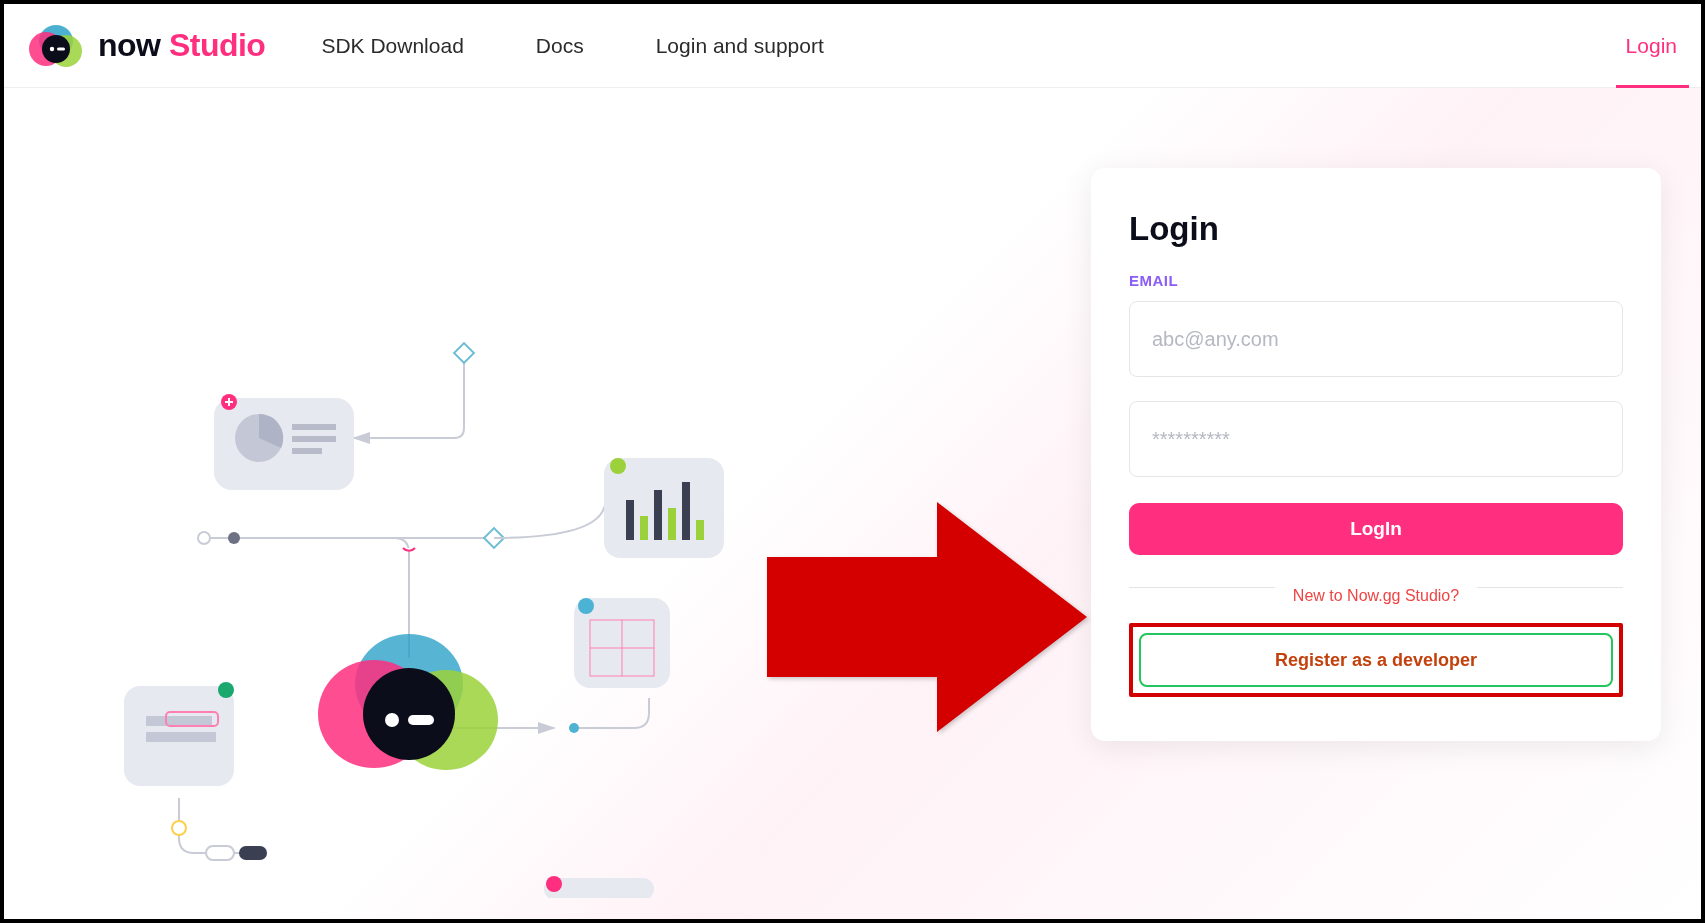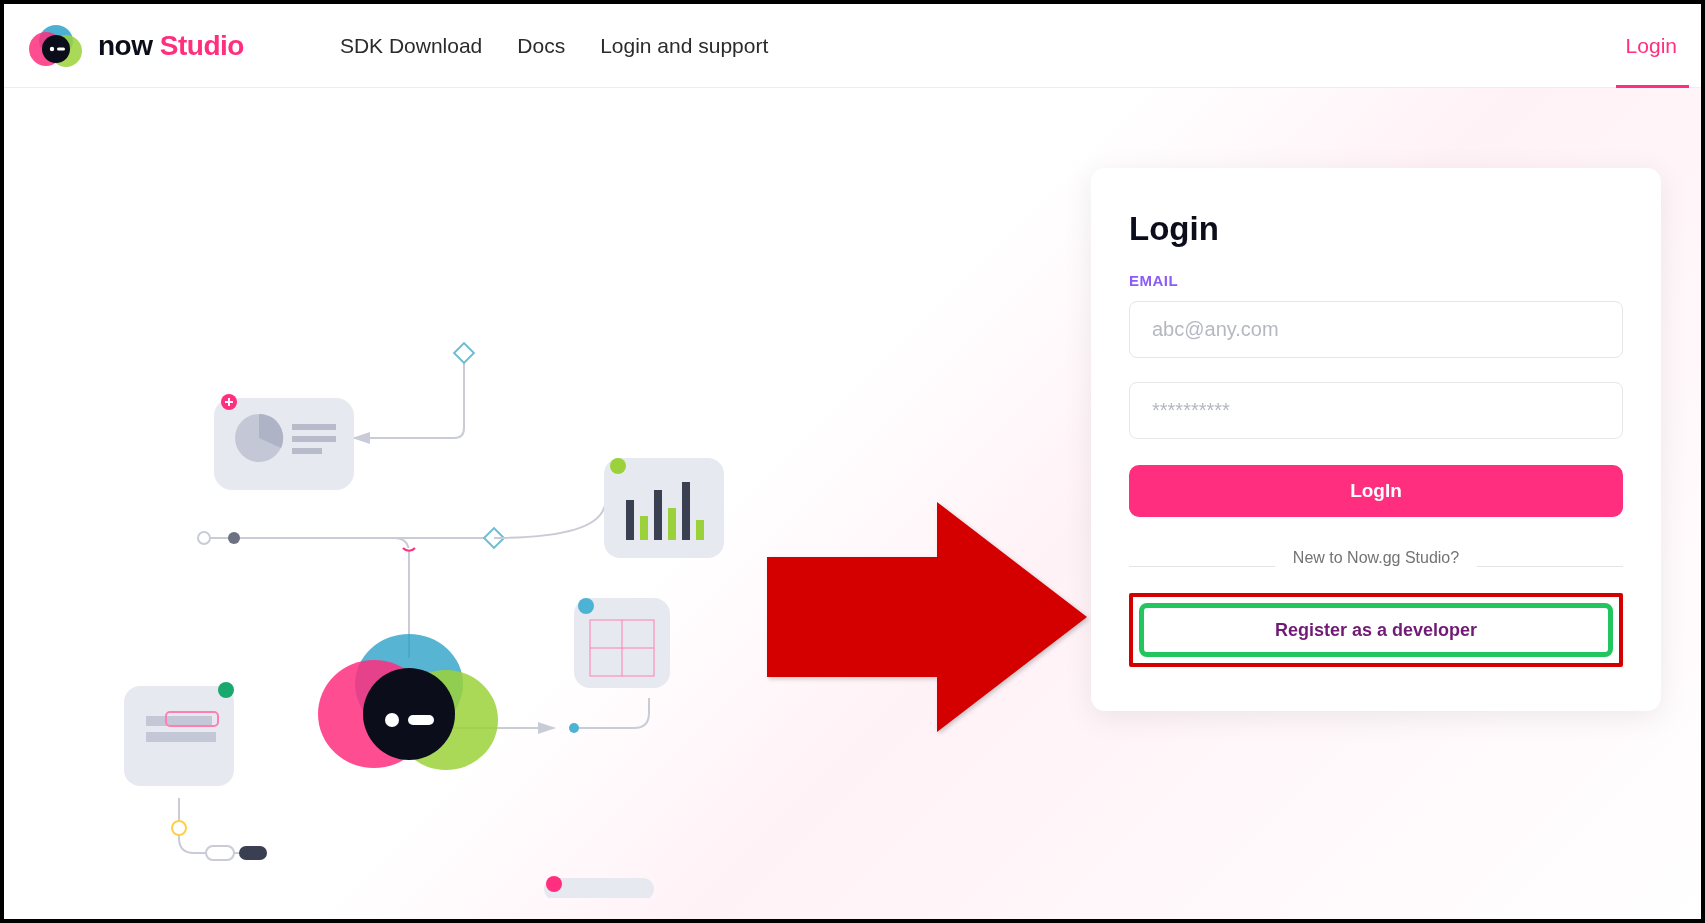--- a/index.html
+++ b/index.html
@@ -1,37 +1,37 @@
 <!DOCTYPE html>
 <html><head>
 <meta charset="utf-8">
 <style>
 *{box-sizing:border-box;margin:0;padding:0;font-family:'Segoe UI',-apple-system,BlinkMacSystemFont,sans-serif}
 body{width:1705px;height:923px;border:4px solid #000;background:#fff;overflow:hidden;position:relative}
 .header{display:flex;align-items:center;height:84px;padding:0 24px;border-bottom:1px solid #eee;background:#fff;position:relative;z-index:10}
 .logo-wrap{display:flex;align-items:center;gap:14px}
 .logo-icon{width:56px;height:46px;position:relative}
-.logo-text{font-size:28px;font-weight:800;color:#0b0e1a;letter-spacing:-.5px}
+.logo-text{font-size:32px;font-weight:800;color:#0b0e1a;letter-spacing:-.5px}
 .logo-text .studio{color:#ff2e7e;font-weight:700}
-.nav{display:flex;gap:35px;margin-left:96px}
+.nav{display:flex;gap:72px;margin-left:56px}
 .nav a{color:#2b2b2b;font-size:21px;text-decoration:none;font-weight:400}
 .login-link{margin-left:auto;color:#ff2e7e;font-size:21px;text-decoration:none;position:relative;padding-bottom:28px;padding-top:28px}
 .login-link::after{content:'';position:absolute;left:-10px;right:-12px;bottom:-2px;height:3px;background:#ff2e7e}
 .stage{position:relative;width:100%;height:calc(100% - 84px);background:linear-gradient(135deg,#fff 0%,#fff 45%,#fff2f7 60%,#fff 100%)}
 .card{position:absolute;right:40px;top:80px;width:570px;background:#fff;border-radius:14px;box-shadow:0 6px 30px rgba(0,0,0,.08);padding:42px 38px 44px}
 .card h1{font-size:33px;font-weight:800;color:#0b0e1a;margin-bottom:24px}
 .lbl{font-size:15px;font-weight:700;color:#8b5cf6;letter-spacing:.5px;margin-bottom:12px;display:block}
-.in{width:100%;height:57px;border:1px solid #e6e6ea;border-radius:8px;padding:0 22px;font-size:20px;color:#333;margin-bottom:24px;outline:none}
+.in{width:100%;height:76px;border:1px solid #e6e6ea;border-radius:8px;padding:0 22px;font-size:20px;color:#333;margin-bottom:24px;outline:none}
 .in::placeholder{color:#b5b8c1}
 .btn-primary{width:100%;height:52px;background:#ff2e7e;color:#fff;border:none;border-radius:10px;font-size:19px;font-weight:700;cursor:pointer;margin-bottom:32px;margin-top:2px}
-.sep{display:flex;align-items:flex-end;text-align:center;color:#737373;font-size:16px;margin-bottom:26px}
+.sep{display:flex;align-items:flex-start;text-align:center;color:#ef4444;font-size:16px;margin-bottom:18px}
 .sep::before,.sep::after{content:'';flex:1;height:1px;background:#e3e3e8}
 .sep span{padding:0 18px}
 .register-wrap{border:4px solid #d40000;padding:6px;border-radius:2px}
-.btn-reg{width:100%;height:54px;background:#fff;color:#701a75;border:5px solid #22c55e;border-radius:8px;font-size:18px;font-weight:700;cursor:pointer}
+.btn-reg{width:100%;height:54px;background:#fff;color:#c2410c;border:2px solid #22c55e;border-radius:8px;font-size:18px;font-weight:700;cursor:pointer}
 .arrow{position:absolute;left:763px;top:414px;width:320px;height:230px;z-index:5;filter:drop-shadow(2px 2px 2px rgba(0,0,0,.2))}
 .illus{position:absolute;left:70px;top:150px;width:780px;height:660px;z-index:1}
 </style>
 </head>
 <body>
 
 <div class="header">
   <div class="logo-wrap">
     <div class="logo-icon">
       <svg viewBox="0 0 56 46" width="56" height="46">

